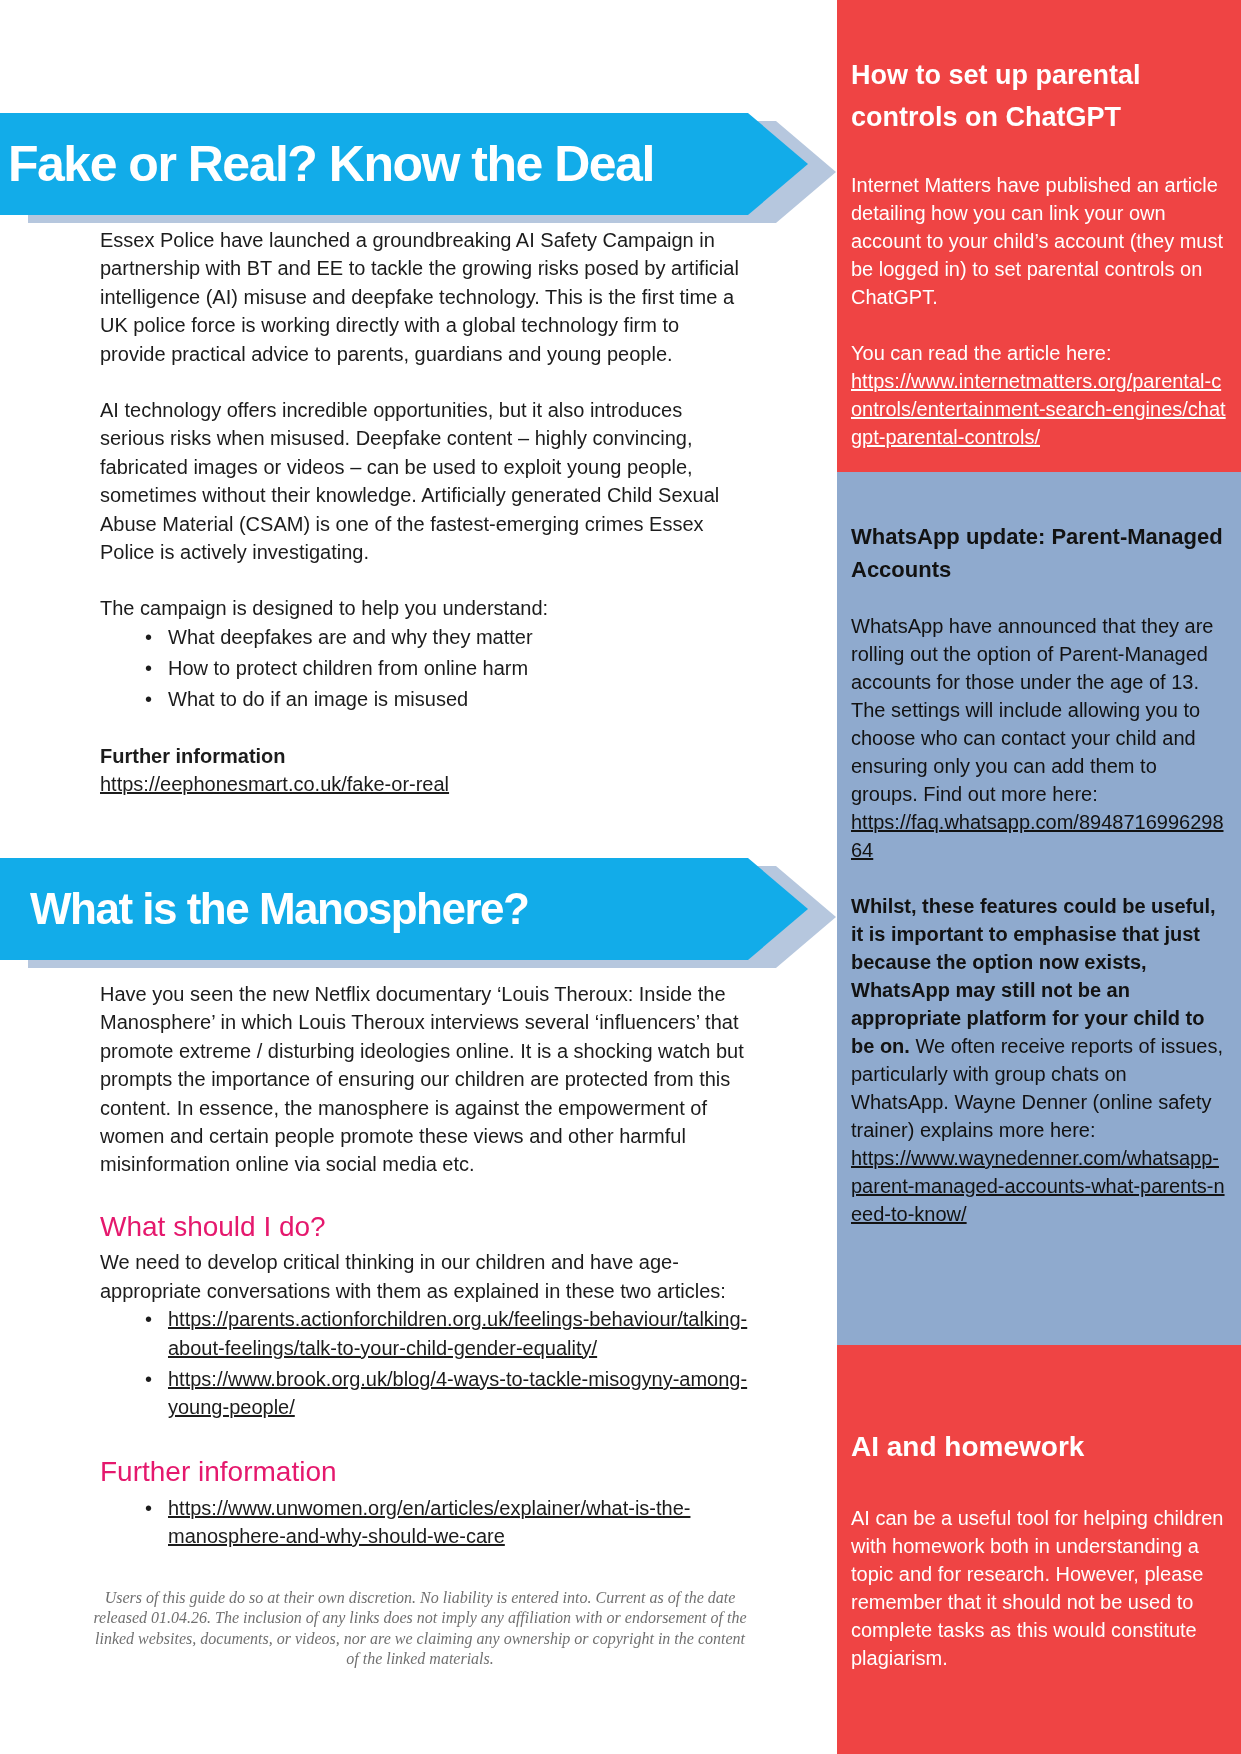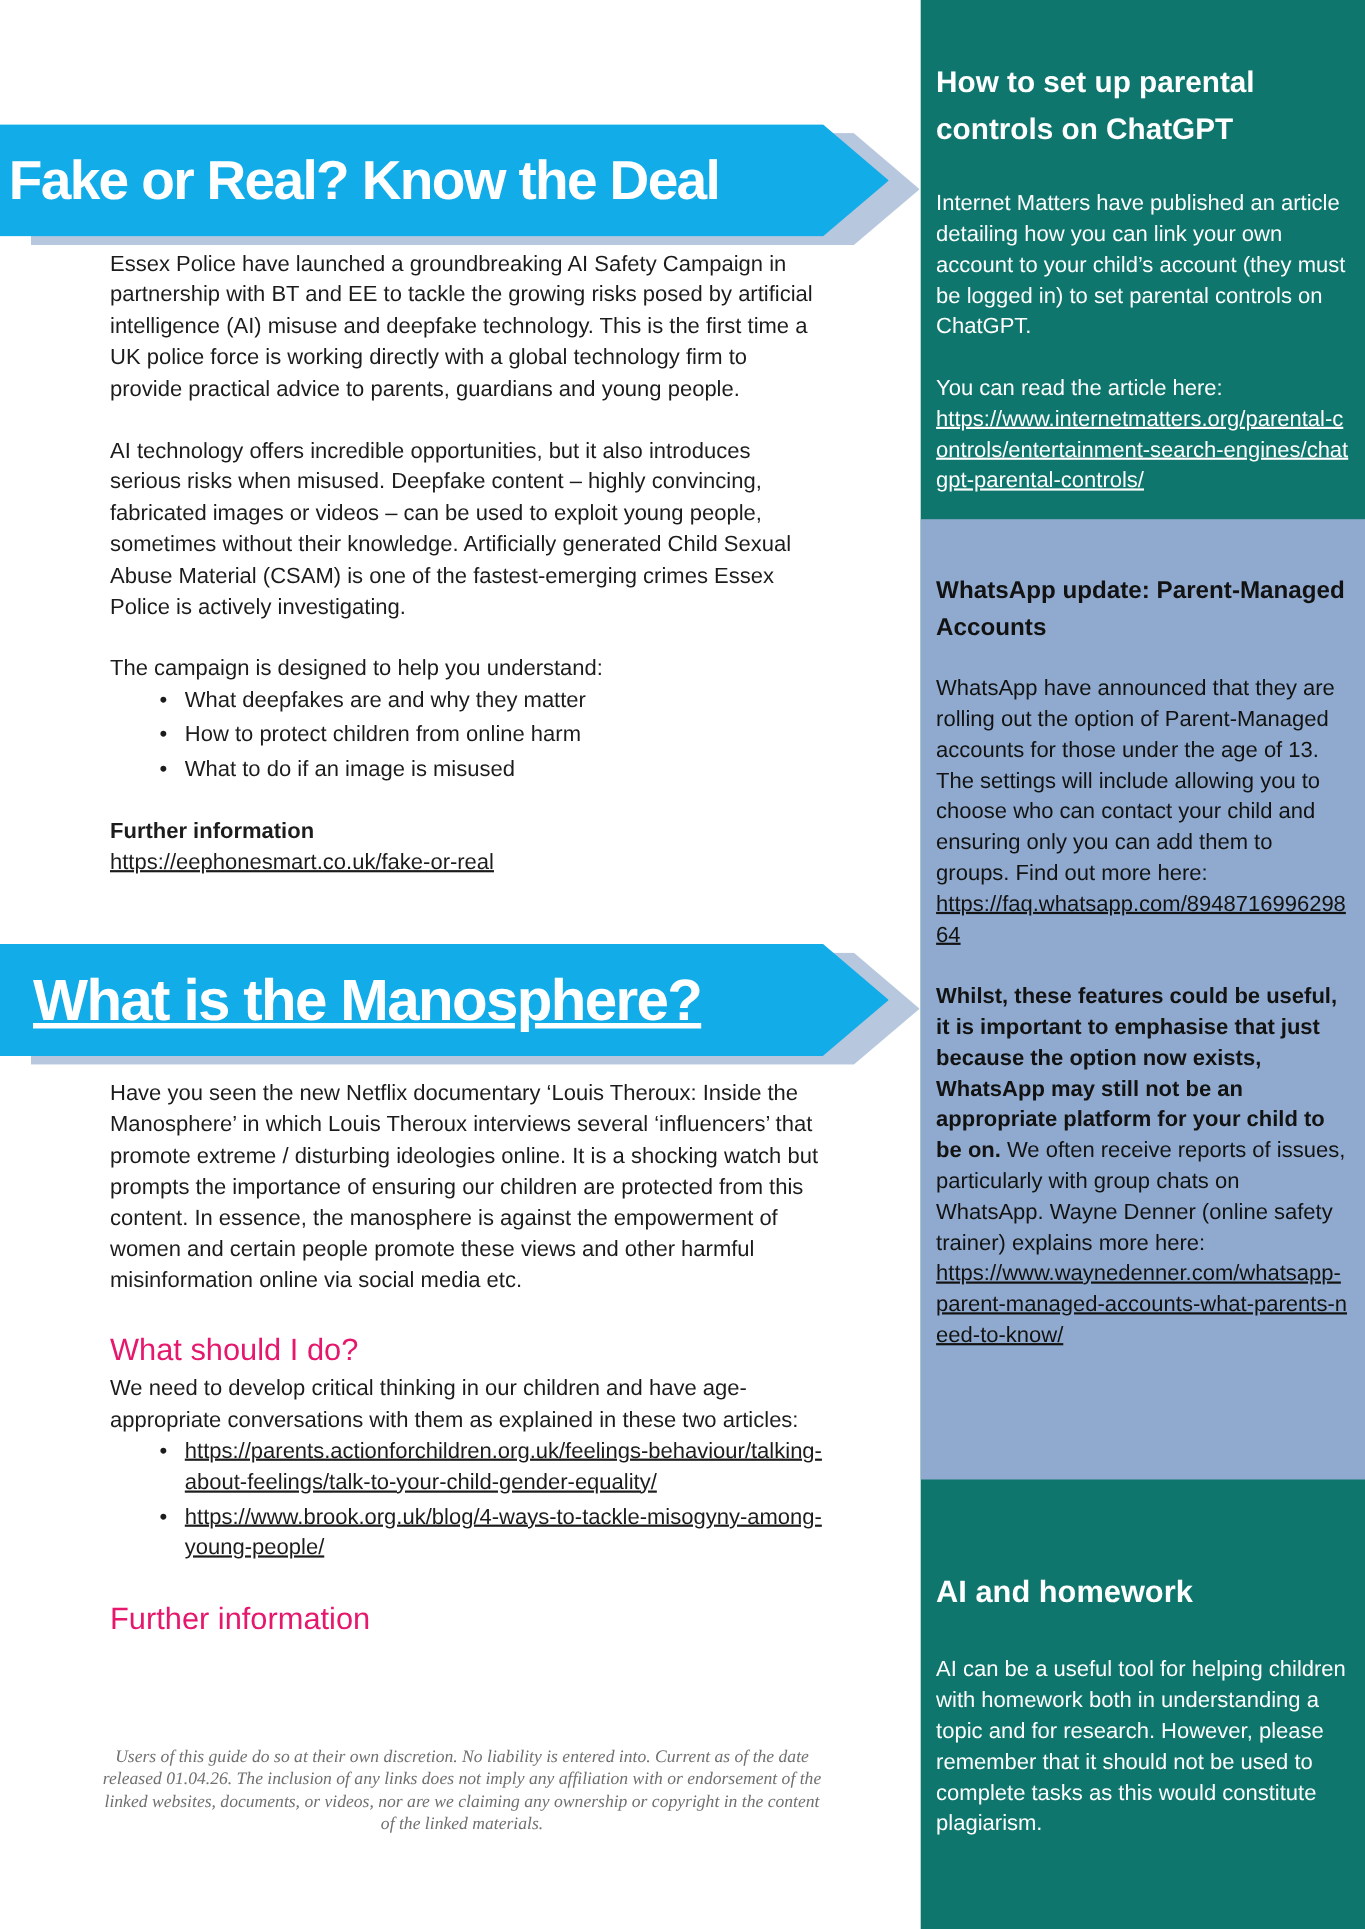--- a/index.html
+++ b/index.html
@@ -19,21 +19,21 @@
   .banner .face {
     position:absolute; left:0; top:0; width:808px; height:102px;
     background:#12ace9; color:#ffffff;
     clip-path:polygon(0 0, calc(100% - 60px) 0, 100% 50%, calc(100% - 60px) 100%, 0 100%);
     display:flex; align-items:center;
     font-weight:bold; font-size:50px; letter-spacing:-1.5px; white-space:nowrap;
   }
   #banner1 { top:113px; }
   #banner1 .face { padding-left:8px; }
   #banner2 { top:858px; }
-  #banner2 .face { padding-left:30px; font-size:53px;text-decoration:underline; }
+  #banner2 .face { padding-left:30px; font-size:44px; }
 
   
   .main-block { position:absolute; left:100px; width:650px; font-size:20px; line-height:1.42; }
   #content-a { top:226px; }
   #content-b { top:980px; }
   .para { margin-bottom:28px; }
   .para.tight { margin-bottom:0; }
   .bullets { list-style:none; margin:0 0 28px 0; padding-left:45px; }
   .bullets li { position:relative; padding-left:23px; margin-bottom:3px; }
   .bullets li::before { content:"\2022"; position:absolute; left:0; top:0; }
@@ -42,21 +42,21 @@
   a.mainlink { color:#1c1c1c; text-decoration:underline; overflow-wrap:anywhere; }
   .disclaimer {
     position:absolute; left:88px; top:1588px; width:664px; text-align:center;
     font-style:italic; color:#707070; font-size:16px; line-height:1.28;
     font-family:"Liberation Serif", serif;
   }
 
   
   .sidebar {
     position:absolute; left:837px; top:0; width:404px; height:1754px;
-    background:#0f766e; color:#ffffff; font-size:20px; line-height:1.40;
+    background:#ef4444; color:#ffffff; font-size:20px; line-height:1.40;
   }
   .sidebar .light-band {
     position:absolute; left:0; top:472px; width:404px; height:873px; background:#8faace;
   }
   .sb-group { position:absolute; left:14px; width:376px; }
   #sb-chatgpt { top:55px; }
   #sb-whatsapp { top:520px; color:#121212; }
   #sb-homework { top:1425px; }
   .sb-head { font-weight:bold; font-size:27px; line-height:1.55; margin-bottom:32px; }
   #sb-whatsapp .sb-head { font-size:22px; line-height:1.5; margin-bottom:26px; }
@@ -101,20 +101,23 @@
 
   <div class="main-block" id="content-b">
     <p class="para">Have you seen the new Netflix documentary ‘Louis Theroux: Inside the Manosphere’ in which Louis Theroux interviews several ‘influencers’ that promote extreme / disturbing ideologies online. It is a shocking watch but prompts the importance of ensuring our children are protected from this content. In essence, the manosphere is against the empowerment of women and certain people promote these views and other harmful misinformation online via social media etc.</p>
     <p class="pink-head">What should I do?</p>
     <p class="para tight">We need to develop critical thinking in our children and have age-appropriate conversations with them as explained in these two articles:</p>
     <ul class="bullets" style="margin-bottom:30px;">
       <li><a class="mainlink" href="#">https://parents.actionforchildren.org.uk/feelings-behaviour/talking-about-feelings/talk-to-your-child-gender-equality/</a></li>
       <li><a class="mainlink" href="#">https://www.brook.org.uk/blog/4-ways-to-tackle-misogyny-among-young-people/</a></li>
     </ul>
     <p class="pink-head">Further information</p>
+    <ul class="bullets">
+      <li><a class="mainlink" href="#">https://www.unwomen.org/en/articles/explainer/what-is-the-manosphere-and-why-should-we-care</a></li>
+    </ul>
   </div>
 
   <p class="disclaimer">Users of this guide do so at their own discretion. No liability is entered into. Current as of the date released 01.04.26. The inclusion of any links does not imply any affiliation with or endorsement of the linked websites, documents, or videos, nor are we claiming any ownership or copyright in the content of the linked materials.</p>
 
   <div class="sidebar">
     <div class="light-band"></div>
 
     <div class="sb-group" id="sb-chatgpt">
       <div class="sb-head">How to set up parental controls on ChatGPT</div>
       <p class="sb-para">Internet Matters have published an article detailing how you can link your own account to your child’s account (they must be logged in) to set parental controls on ChatGPT.</p>

